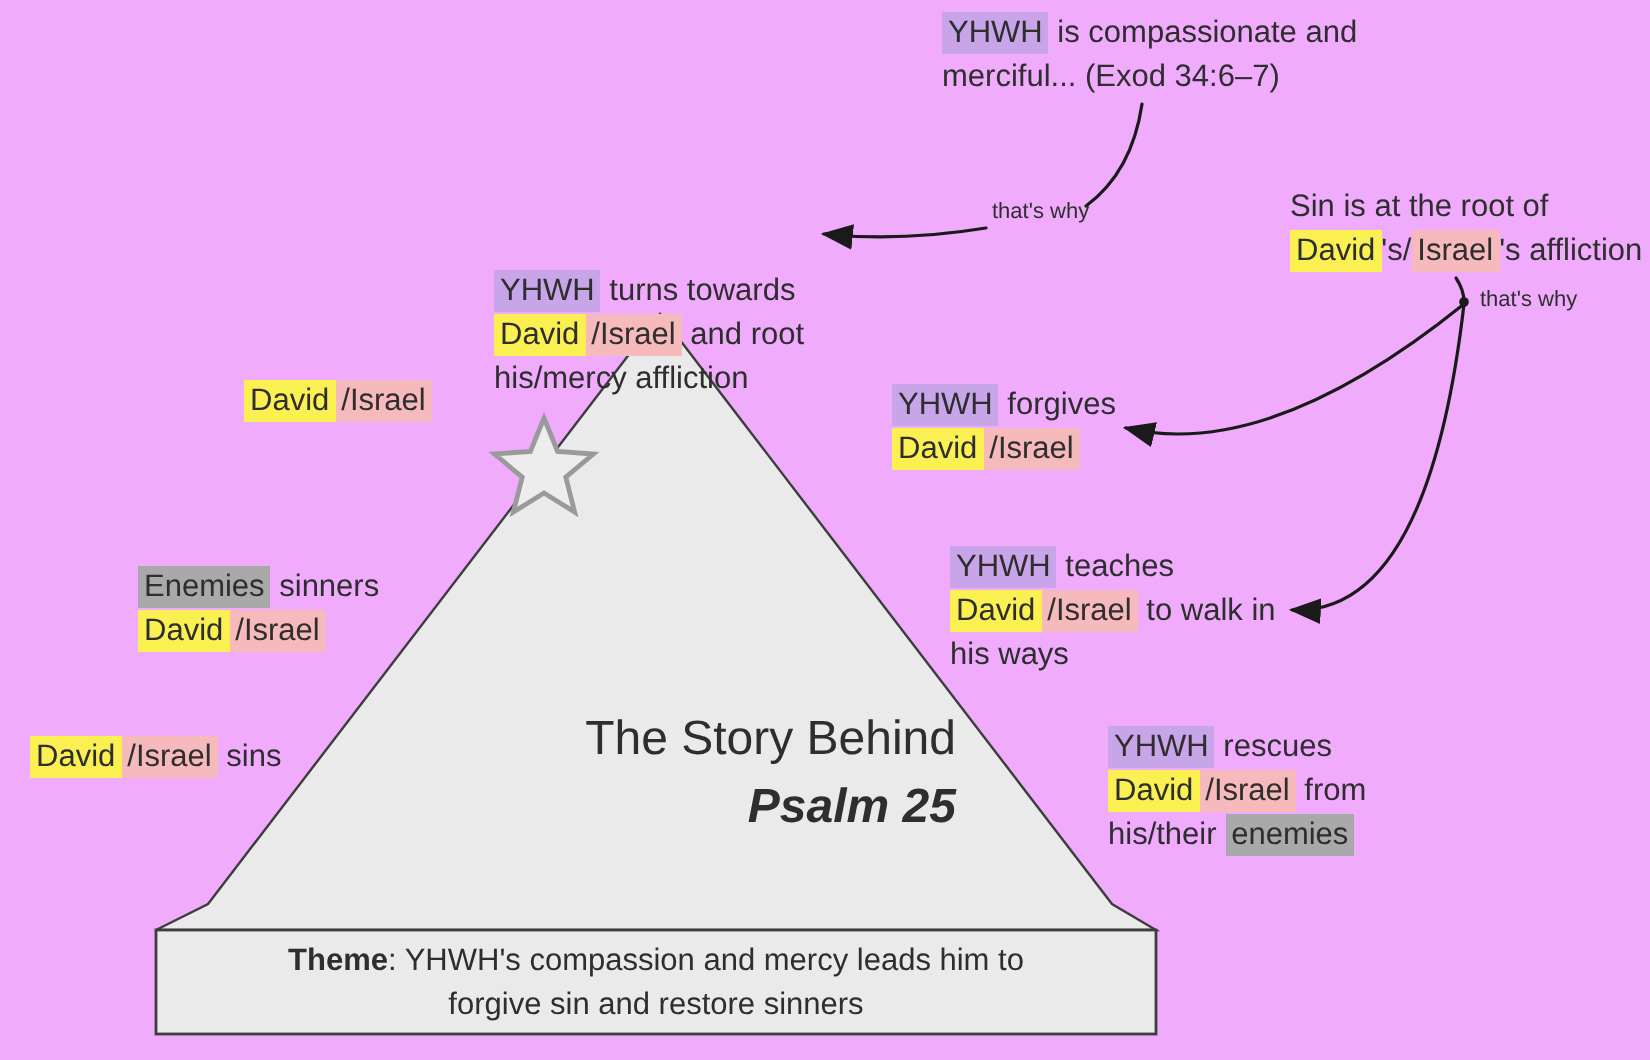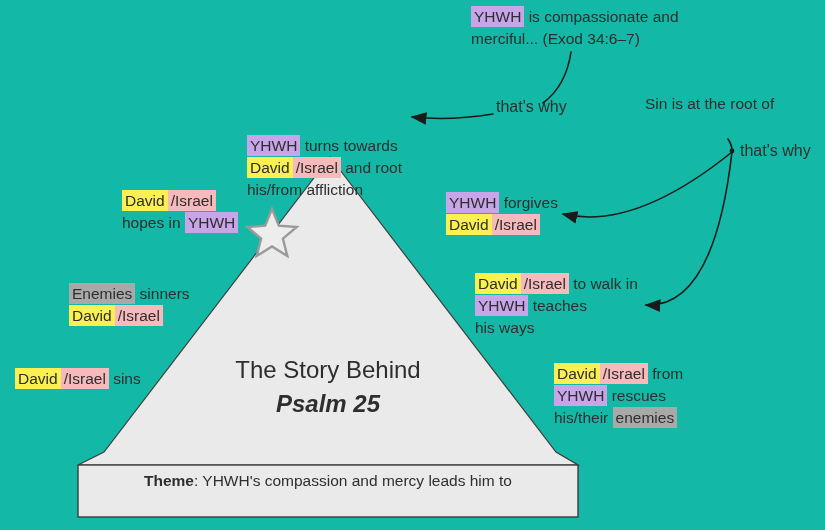--- a/index.html
+++ b/index.html
@@ -2,42 +2,42 @@
 <html style="--c-purple: #c8a4e8; --c-yellow: #faf051; --c-pink: #f6b9bc; --c-gray: #a9a9a9; --c-text: #2e2e2e; --c-shape-fill: #eaeaea; --c-shape-stroke: #3d3d3d; --c-arrow: #1a1a1a; --c-star-stroke: #9a9a9a; --c-star-fill: #ededed;"><head>
 <meta charset="utf-8">
 <style>
   :root{
     --c-purple:#c8a4e8; --c-yellow:#faf051; --c-pink:#f6b9bc; --c-gray:#a9a9a9;
     --c-text:#2e2e2e; --c-shape-fill:#eaeaea; --c-shape-stroke:#3d3d3d;
     --c-arrow:#1a1a1a; --c-star-stroke:#9a9a9a; --c-star-fill:#ededed;
   }
   html,body{margin:0;padding:0;background:#fff;}
   #stage{
-    position:relative; width:825px; height:530px; overflow:hidden; background:#14b8a6;
+    position:relative; width:825px; height:530px; overflow:hidden; background:#f0abfc;
     font-family:"Liberation Sans", sans-serif; color:var(--c-text,#2e2e2e);
   }
   #shapes{position:absolute; left:0; top:0; width:825px; height:530px;}
   .mountain{fill:var(--c-shape-fill,#eaeaea); stroke:var(--c-shape-stroke,#3d3d3d); stroke-width:1.2;}
   .plinth{fill:var(--c-shape-fill,#eaeaea); stroke:var(--c-shape-stroke,#3d3d3d); stroke-width:1.4;}
   .star{fill:var(--c-star-fill,#ededed); stroke:var(--c-star-stroke,#9a9a9a); stroke-width:2.4; stroke-linejoin:miter;}
   .arrow{fill:none; stroke:var(--c-arrow,#1a1a1a); stroke-width:1.6; stroke-linecap:round;}
   .arrowhead{fill:var(--c-arrow,#1a1a1a);}
   .dot{fill:var(--c-arrow,#1a1a1a);}
 
   .label{position:absolute; font-size:15.5px; line-height:22px; white-space:nowrap;}
   .label .line{height:22px;}
   .hl{padding:2px 3px;}
   .hl-purple{background:var(--c-purple,#c8a4e8);}
   .hl-yellow{background:var(--c-yellow,#faf051);}
   .hl-pink{background:var(--c-pink,#f6b9bc);}
   .hl-gray{background:var(--c-gray,#a9a9a9);}
 
-  .small-note{position:absolute; font-size:16px; line-height:13px; white-space:nowrap;}
+  .small-note{position:absolute; font-size:11px; line-height:13px; white-space:nowrap;}
 
-  .title-line{position:absolute; left:178px; width:300px; text-align:center; font-size:24px; white-space:nowrap;}
+  .title-line{position:absolute; left:178px; width:300px; text-align:right; font-size:24px; white-space:nowrap;}
   #title-1{top:356px;}
   #title-2{top:390px; font-weight:700;font-style:italic;}
 
   #theme{position:absolute; left:88px; top:470px; width:480px; text-align:center;
          font-size:15.5px; line-height:22px;}
   #theme .line{height:22px;}
 
   
   #lbl-exod{left:471px; top:6px;}
   #lbl-turns{left:247px; top:87px;margin-top:48px;}
@@ -77,54 +77,55 @@
     <circle class="dot" cx="732" cy="151" r="2.4"></circle>
   </svg>
 
   <div class="label" id="lbl-exod">
       <div class="line"><span class="hl hl-purple">YHWH</span><span> is compassionate and</span></div>
       <div class="line"><span>merciful... (Exod 34:6–7)</span></div>
     </div>
   <div class="label" id="lbl-turns">
       <div class="line"><span class="hl hl-purple">YHWH</span><span> turns towards</span></div>
       <div class="line"><span class="hl hl-yellow">David</span><span class="hl hl-pink">/Israel</span><span> and root</span></div>
-      <div class="line"><span>his/from affliction</span></div>
+      <div class="line"><span>his/mercy affliction</span></div>
     </div>
   <div class="label" id="lbl-sin-root">
       <div class="line"><span>Sin is at the root of</span></div>
+      <div class="line"><span class="hl hl-yellow">David</span><span>'s/</span><span class="hl hl-pink">Israel</span><span>'s affliction</span></div>
     </div>
   <div class="label" id="lbl-forgives">
       <div class="line"><span class="hl hl-purple">YHWH</span><span> forgives</span></div>
       <div class="line"><span class="hl hl-yellow">David</span><span class="hl hl-pink">/Israel</span></div>
     </div>
   <div class="label" id="lbl-teaches">
+      <div class="line"><span class="hl hl-purple">YHWH</span><span> teaches</span></div>
       <div class="line"><span class="hl hl-yellow">David</span><span class="hl hl-pink">/Israel</span><span> to walk in</span></div>
-      <div class="line"><span class="hl hl-purple">YHWH</span><span> teaches</span></div>
       <div class="line"><span>his ways</span></div>
     </div>
   <div class="label" id="lbl-hopes">
       <div class="line"><span class="hl hl-yellow">David</span><span class="hl hl-pink">/Israel</span></div>
-      <div class="line"><span>hopes in </span><span class="hl hl-purple">YHWH</span></div>
     </div>
   <div class="label" id="lbl-afflict">
       <div class="line"><span class="hl hl-gray">Enemies</span><span> sinners</span></div>
       <div class="line"><span class="hl hl-yellow">David</span><span class="hl hl-pink">/Israel</span></div>
     </div>
   <div class="label" id="lbl-sins">
       <div class="line"><span class="hl hl-yellow">David</span><span class="hl hl-pink">/Israel</span><span> sins</span></div>
     </div>
   <div class="label" id="lbl-rescues">
+      <div class="line"><span class="hl hl-purple">YHWH</span><span> rescues</span></div>
       <div class="line"><span class="hl hl-yellow">David</span><span class="hl hl-pink">/Israel</span><span> from</span></div>
-      <div class="line"><span class="hl hl-purple">YHWH</span><span> rescues</span></div>
       <div class="line"><span>his/their </span><span class="hl hl-gray">enemies</span></div>
     </div>
 
   <div class="small-note" id="note-top">that's why</div>
   <div class="small-note" id="note-right">that's why</div>
 
   <div class="title-line" id="title-1">The Story Behind</div>
   <div class="title-line" id="title-2">Psalm 25</div>
 
   <div id="theme">
       <div class="line"><span style="font-weight: 700;">Theme</span><span>: YHWH's compassion and mercy leads him to</span></div>
+      <div class="line"><span>forgive sin and restore sinners</span></div>
     </div>
 
 </div>
 
 </body></html>

